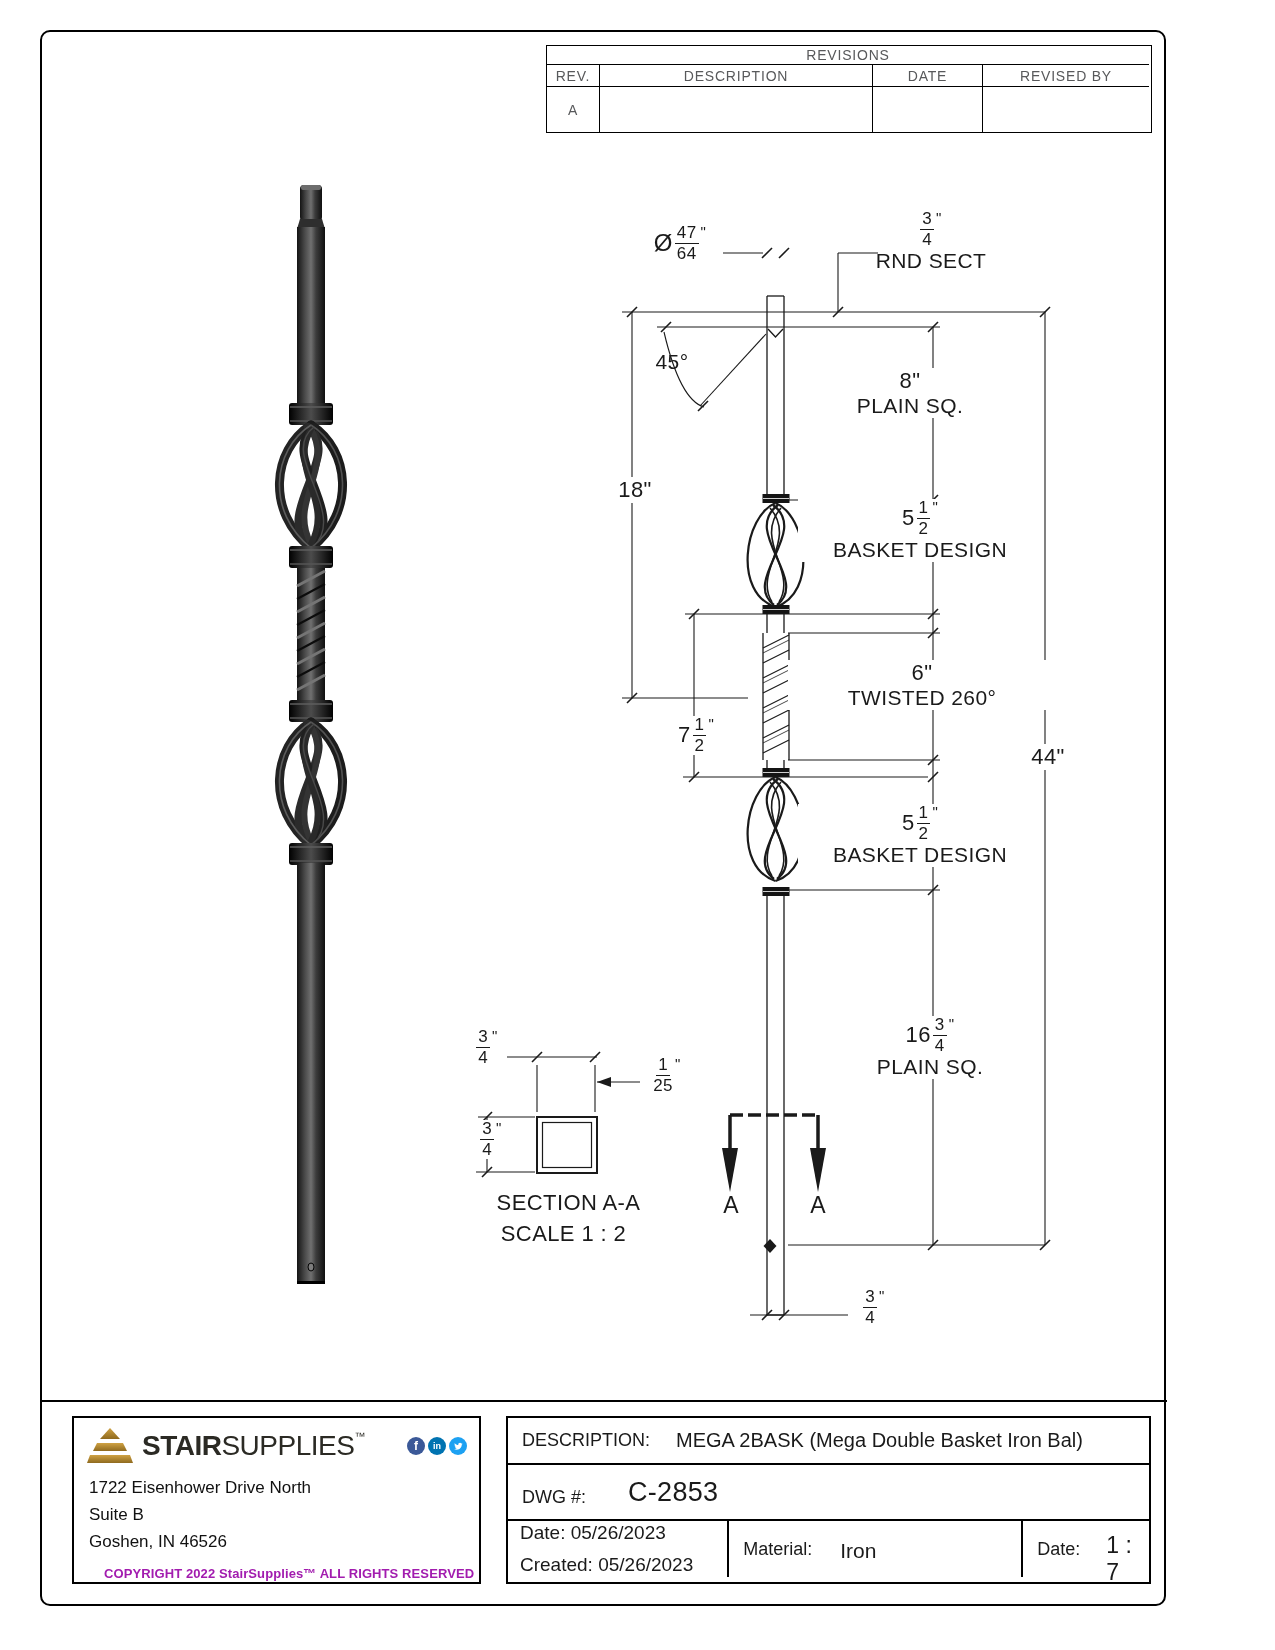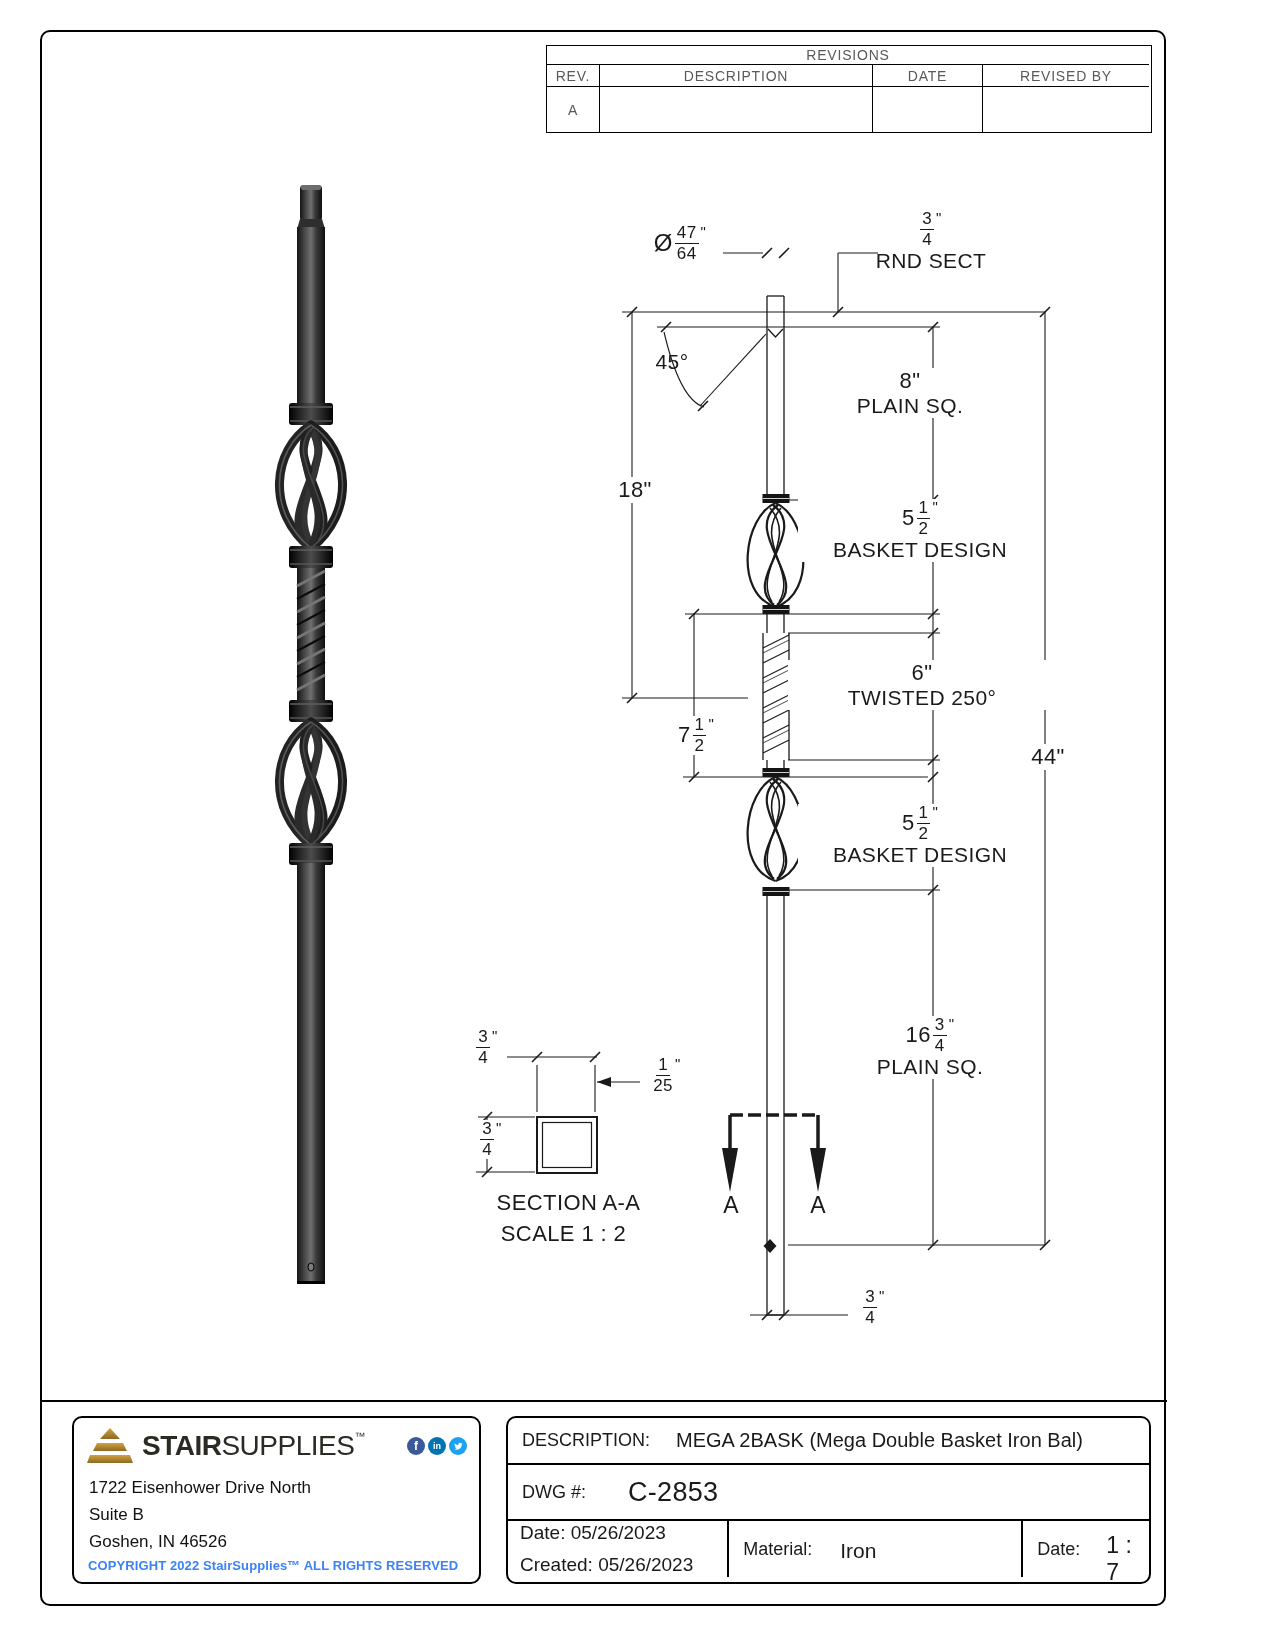--- a/index.html
+++ b/index.html
@@ -23,37 +23,37 @@
   .fracrow{display:flex;align-items:center;justify-content:center;gap:2px;line-height:1}
   .frac{display:inline-flex;flex-direction:column;align-items:center;font-size:17px;line-height:1.05}
   .fn{border-bottom:1.6px solid #1a1a1a;padding:0 2px 1px}
   .fd{padding-top:1px}
   .whole{font-size:22px}
   .dia-sym{font-size:24px}
   .unit{font-size:15px;align-self:flex-start;line-height:1;margin-top:0}
   .big{font-size:22px}
   .aLabel{font-size:23px}
   
-  .tb-box{border:2.5px solid #000;border-radius:10px;background:#fff}
+  .tb-box{border:2.5px solid #000;border-radius:0;background:#fff}
   .tb-left{left:72px;top:1416px;width:405px;height:164px}
   .tb-right{left:506px;top:1416px;width:641px;height:164px;display:grid;grid-template-rows:47px 56px 56px}
   .tbr-row{display:flex;align-items:center}
   .tbr-b{border-bottom:2px solid #000}
   .cell-r{border-right:2px solid #000;height:100%;display:flex;align-items:center}
   .lbl{font-size:18px}
   .val-lg{font-size:27px;letter-spacing:.3px}
   .logo-row{display:flex;align-items:center;padding:9px 12px 0 13px}
   .logo-text{margin-left:9px;font-size:28px;letter-spacing:-.5px;color:#2b2a24;white-space:nowrap}
   .logo-stair{font-weight:bold}
   .logo-tm{font-size:11px;vertical-align:top}
   .socials{margin-left:auto;display:flex;gap:3px;align-items:center}
   .soc{width:18px;height:18px;border-radius:50%;display:flex;align-items:center;justify-content:center;
        color:#fff;font-weight:bold;font-size:12px;line-height:1}
   .addr{padding-left:15px;margin-top:9px;font-size:17px;line-height:27px;color:#111}
-  .copyr{padding-left:14px;margin-top:3px;font-size:13px;font-weight:bold;color:#3b82f6;letter-spacing:.1px}
+  .copyr{padding-left:30px;margin-top:11px;font-size:13px;font-weight:bold;color:#a21caf;letter-spacing:.1px}
   svg{display:block}
 </style>
 </head>
 <body>
 
 <div class="abs frame"></div>
 <div class="abs tb-topline"></div>
 
 <div class="abs revtable">
   <div class="rt-title">REVISIONS</div>
@@ -308,21 +308,21 @@
         <span class="fn">1</span>
         <span class="fd">2</span>
       </span>
     <span class="unit">"</span>
   </div>
   <div>BASKET DESIGN</div>
 </div>
 
 <div class="dim wbg" style="left:788px;top:660px;width:264px">
   <div class="big">6"</div>
-  <div>TWISTED 250°</div>
+  <div>TWISTED 260°</div>
 </div>
 
 <div class="dim wbg" style="left:662px;top:716px;width:64px">
   <div class="fracrow">
     <span class="whole">7</span>
     <span class="frac">
         <span class="fn">1</span>
         <span class="fd">2</span>
       </span>
     <span class="unit">"</span>
@@ -430,21 +430,21 @@
   </div>
   <div class="copyr">COPYRIGHT 2022 StairSupplies™ ALL RIGHTS RESERVED</div>
 </div>
 
 <div class="abs tb-box tb-right">
   <div class="tbr-row tbr-b" style="padding-left:14px">
     <span class="lbl">DESCRIPTION:</span>
     <span style="font-size:20px;margin-left:26px">MEGA 2BASK (Mega Double Basket Iron Bal)</span>
   </div>
   <div class="tbr-row tbr-b">
-    <div style="padding-left:14px;display:flex;align-items:center">
+    <div style="padding-left:14px;display:flex;align-items:flex-end">
       <span class="lbl">DWG #:</span>
       <span class="val-lg" style="margin-left:42px">C-2853</span>
     </div>
   </div>
   <div class="tbr-row">
     <div class="cell-r" style="width:211px;padding-left:12px;flex-direction:column;align-items:flex-start;justify-content:space-between;line-height:24px;font-size:19px">
       <div><span>Date:</span> <span>05/26/2023</span></div>
       <div><span>Created:</span> <span>05/26/2023</span></div>
     </div>
     <div class="cell-r" style="width:283px;padding-left:14px">

